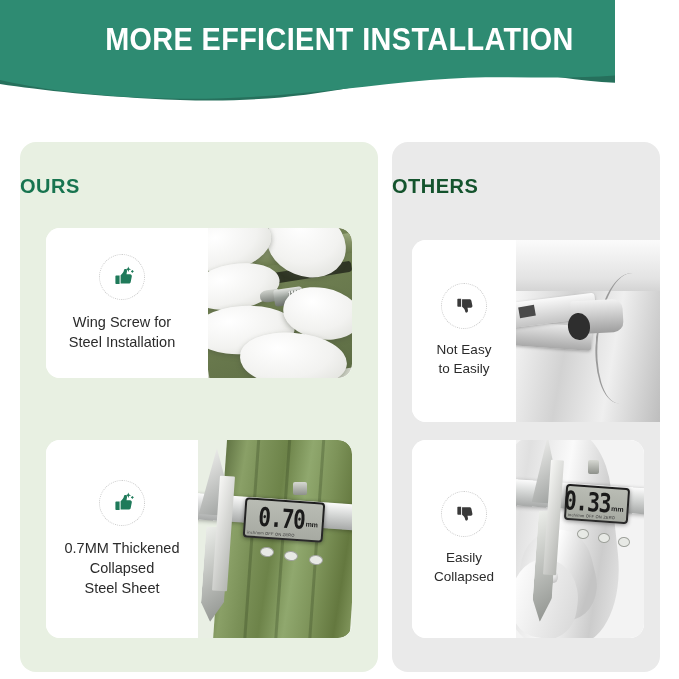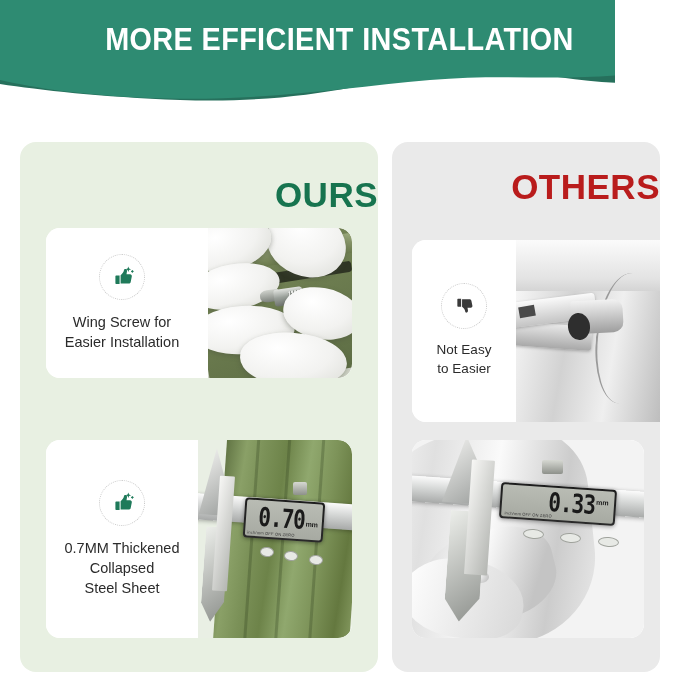--- a/index.html
+++ b/index.html
@@ -48,27 +48,27 @@
   }
   .panel {
     border-radius: 16px;
     position: relative;
     overflow: hidden;
   }
   .panel-ours   { width: 358px; background: #e8f0e2; }
   .panel-others { width: 268px; background: #eaeaea; }
 
   .panel-heading {
-    text-align: right;
-    font-size: 35px;
+    text-align: left;
+    font-size: 20px;
     font-weight: bold;
     letter-spacing: 0.5px;
   }
   .panel-ours .panel-heading   { color: #17744f; margin-top: 33px; }
-  .panel-others .panel-heading { color: #b91c1c; margin-top: 25px; }
+  .panel-others .panel-heading { color: #14532d; margin-top: 33px; }
 
   
   .card {
     position: absolute;
     background: #ffffff;
     border-radius: 14px;
     overflow: hidden;
     display: flex;
   }
   .card-ours-1   { left: 26px; top: 86px;  width: 306px; height: 150px; gap: 10px; }
@@ -385,21 +385,21 @@
             <path d="M11.6,11.2 c1.8,-1.3 3.1,-3 3.4,-5.1 c0.1,-0.9 0.9,-1.4 1.7,-1.1
                      c0.9,0.3 1.4,1.2 1.3,2.2 l-0.5,3.1 h3.6 c1.1,0 1.9,1 1.7,2.1
                      l-1.1,5.5 c-0.2,0.9 -1,1.6 -2,1.6 h-8.1 z" fill="#1f7a5a"></path>
             <path d="M19.3,2.4 l0.75,2.05 l2.05,0.75 l-2.05,0.75 l-0.75,2.05
                      l-0.75,-2.05 l-2.05,-0.75 l2.05,-0.75 z" fill="#1f7a5a"></path>
             <path d="M22.6,7.4 h1.5 M23.35,6.65 v1.5" stroke="#1f7a5a" stroke-width="1.1" stroke-linecap="round"></path>
           </svg>
         </div>
         <div class="caption-text">
           <div>Wing Screw for</div>
-          <div>Easier Installation</div>
+          <div>Steel Installation</div>
         </div>
       </div>
       <div class="card-photo photo-gloves">
         <div class="gl-panel-main"></div>
         <div class="gl-panel-edge"></div>
         <div class="gl-panel-dark"></div>
         <div class="glove gl-thumb"></div>
         <div class="glove gl-f1"></div>
         <div class="glove gl-f2"></div>
         <div class="screw-wing"></div>
@@ -462,36 +462,50 @@
         <div class="badge">
           <svg width="24" height="24" viewBox="0 0 26 26">
             <path d="M6.6,5.2 h3.3 v8.6 h-3.3 a0.8,0.8 0 0 1 -0.8,-0.8 v-7 a0.8,0.8 0 0 1 0.8,-0.8 z" fill="#3a3a3a"></path>
             <path d="M10.9,13.9 c1.8,1.3 3.1,3 3.4,5.1 c0.1,0.9 0.9,1.4 1.7,1.1
                      c0.9,-0.3 1.4,-1.2 1.3,-2.2 l-0.5,-3.1 h3.6 c1.1,0 1.9,-1 1.7,-2.1
                      l-1.1,-5.5 c-0.2,-0.9 -1,-1.6 -2,-1.6 h-8.1 z" fill="#3a3a3a"></path>
           </svg>
         </div>
         <div class="caption-text">
           <div>Not Easy</div>
-          <div>to Easier</div>
+          <div>to Easily</div>
         </div>
       </div>
       <div class="card-photo photo-pliers">
         <div class="pl-sheet-top"></div>
         <div class="pl-sheet-body"></div>
         <div class="pl-fold"></div>
         <div class="pl-handle-b"></div>
         <div class="pl-handle-a"></div>
         <div class="pl-jaw"></div>
         <div class="pl-pivot"></div>
         <div class="pl-tip"></div>
       </div>
     </div>
 
     <div class="card card-others-2">
+      <div class="card-caption">
+        <div class="badge">
+          <svg width="24" height="24" viewBox="0 0 26 26">
+            <path d="M6.6,5.2 h3.3 v8.6 h-3.3 a0.8,0.8 0 0 1 -0.8,-0.8 v-7 a0.8,0.8 0 0 1 0.8,-0.8 z" fill="#3a3a3a"></path>
+            <path d="M10.9,13.9 c1.8,1.3 3.1,3 3.4,5.1 c0.1,0.9 0.9,1.4 1.7,1.1
+                     c0.9,-0.3 1.4,-1.2 1.3,-2.2 l-0.5,-3.1 h3.6 c1.1,0 1.9,-1 1.7,-2.1
+                     l-1.1,-5.5 c-0.2,-0.9 -1,-1.6 -2,-1.6 h-8.1 z" fill="#3a3a3a"></path>
+          </svg>
+        </div>
+        <div class="caption-text">
+          <div>Easily</div>
+          <div>Collapsed</div>
+        </div>
+      </div>
       <div class="card-photo photo-caliper-gray">
         <div class="cw-sheet"></div>
         <div class="cw-crease"></div>
         <div class="cw-crease2"></div>
         <div class="cw-rivet"></div>
         <div class="cal-beam" style="top:22%"></div>
         <div class="cal-jaw-upper" style="left:14%; top:-2%"></div>
         <div class="cal-jaw-lower" style="left:15%; top:36%; height:56%"></div>
         <div class="cal-slider" style="left:24%; top:10%; height:58%"></div>
         <div class="cg-screwhead" style="left:56%; top:10%"></div>

